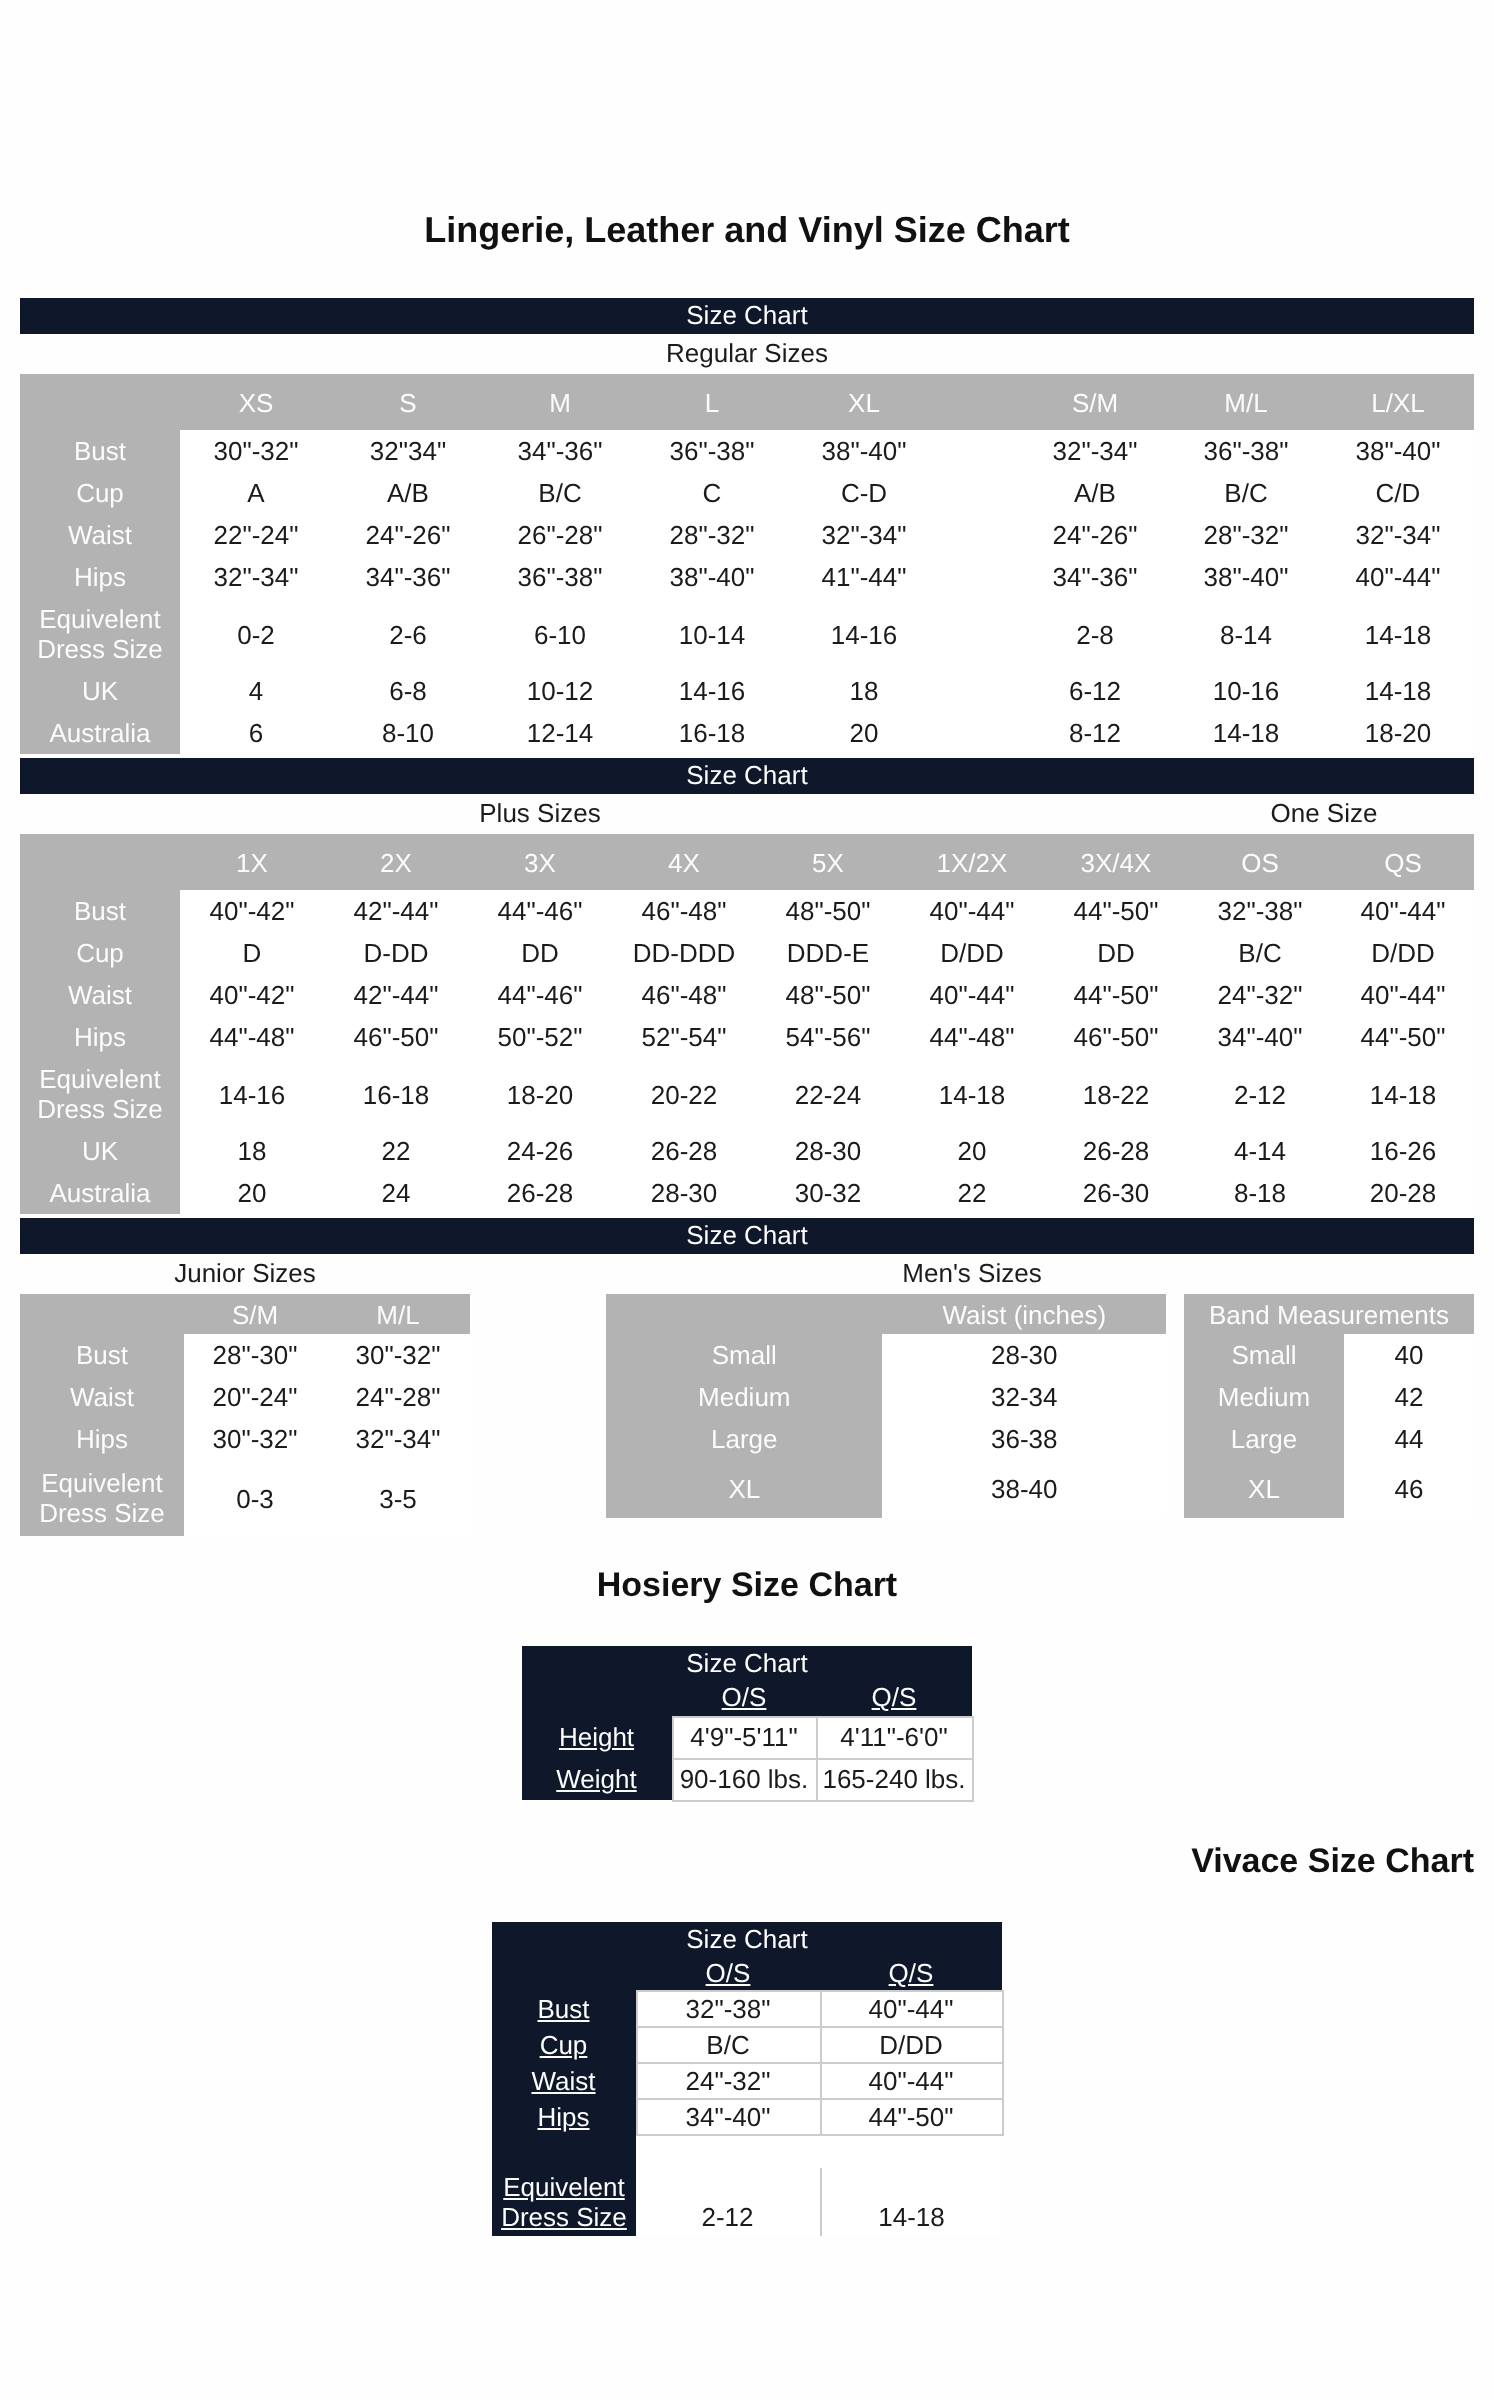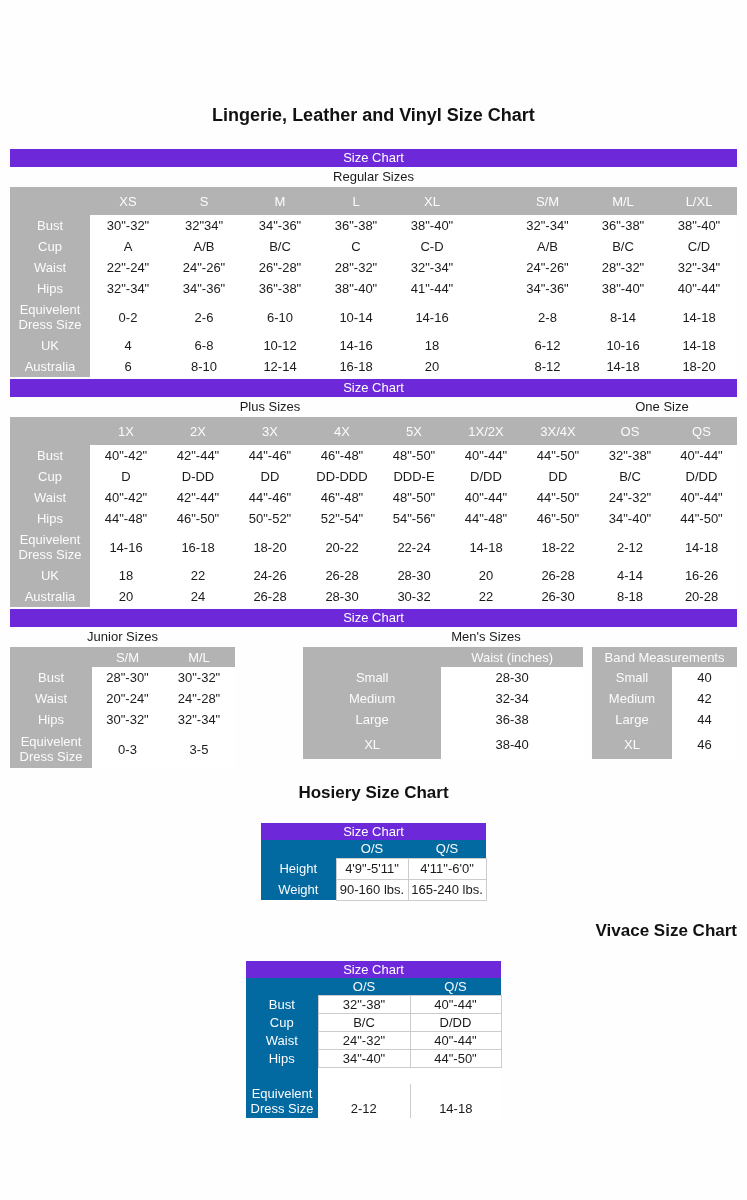--- a/index.html
+++ b/index.html
@@ -2,21 +2,21 @@
 <html><head>
 <meta charset="utf-8">
 <style>
   html,body{margin:0;padding:0;}
   body{width:747px;height:1200px;background:#fefefe;font-family:"Liberation Sans",sans-serif;color:#1b1b1b;overflow:hidden;}
   .wrap{padding:0 10px;}
   h1{font-size:18px;font-weight:bold;text-align:center;color:#111;margin:105px 0 23px 0;}
   h2{font-size:17px;font-weight:bold;text-align:center;color:#111;}
   h2.hos{margin:15px 0 20px 0;}
   h2.viv{margin:20px 0 20px 0;text-align:right;}
-  .bar{background:#6d28d9;color:#fff;font-size:13px;text-align:center;height:18px;line-height:18px;}
+  .bar{background:#0f172a;color:#fff;font-size:13px;text-align:center;height:18px;line-height:18px;}
   .sbar{height:17px;line-height:17px;}
   .sec{margin-top:2px;}
   .seclabels{position:relative;height:20px;line-height:20px;font-size:13px;text-align:center;color:#1b1b1b;}
   .seclabels .pl{position:absolute;left:80px;width:360px;text-align:center;}
   .seclabels .os{position:absolute;right:0;width:150px;text-align:center;}
   table{border-collapse:collapse;table-layout:fixed;font-size:13px;}
   th,td{padding:0;text-align:center;font-weight:normal;vertical-align:middle;overflow:hidden;}
   .gtable th.lbl,.gtable th.colh{background:#b3b3b3;color:#fcfcfc;}
   .gtable tr.hr{height:28px;}
   .gtable tr.r{height:21px;}
@@ -36,21 +36,21 @@
   .mtable th.lbl,.mtable th.colh{background:#b3b3b3;color:#fcfcfc;}
   .mtable td{background:#fff;}
   .hblock{width:225px;margin:0 auto;}
   .vblock{width:255px;margin:0 auto;}
   .stable{width:100%;}
   .stable tr.hr{height:18px;}
   .stable tr.r{height:21px;padding-left:37px;}
   .stable tr.vr{height:18px;}
   .stable tr.vgap{height:16px;}
   .stable tr.veq{height:34px;}
-  .stable th.lbl,.stable th.colh{background:#0369a1;color:#fcfcfc;}
+  .stable th.lbl,.stable th.colh{background:#0f172a;color:#fcfcfc;text-decoration:underline;}
   .stable td.data{background:#fff;border:1px solid #ccc;}
   .stable td.nob{border:none;background:#fff;}
   .stable tr.veq th.lbl{vertical-align:bottom;padding-bottom:2px;}
   .stable tr.veq td{vertical-align:bottom;padding-bottom:2px;background:#fff;border:none;}
   .stable tr.veq td.d2{border-left:1px solid #ccc;}
 </style>
 </head>
 <body>
 
 <div class="wrap">

